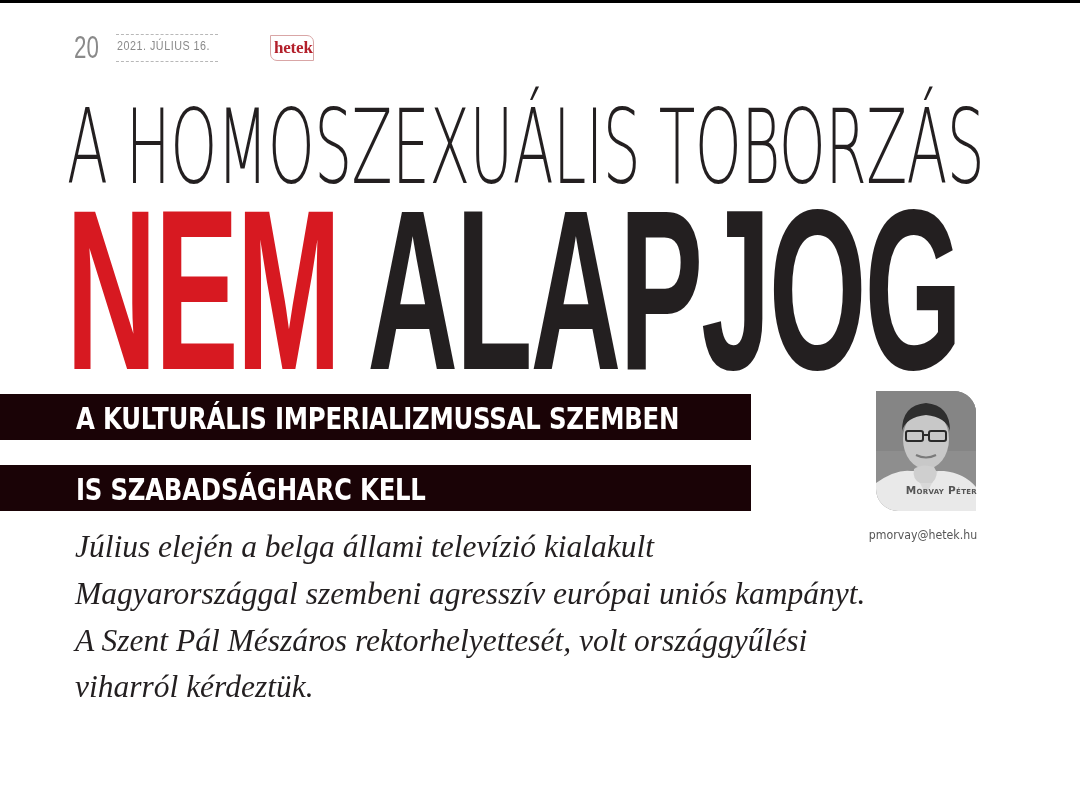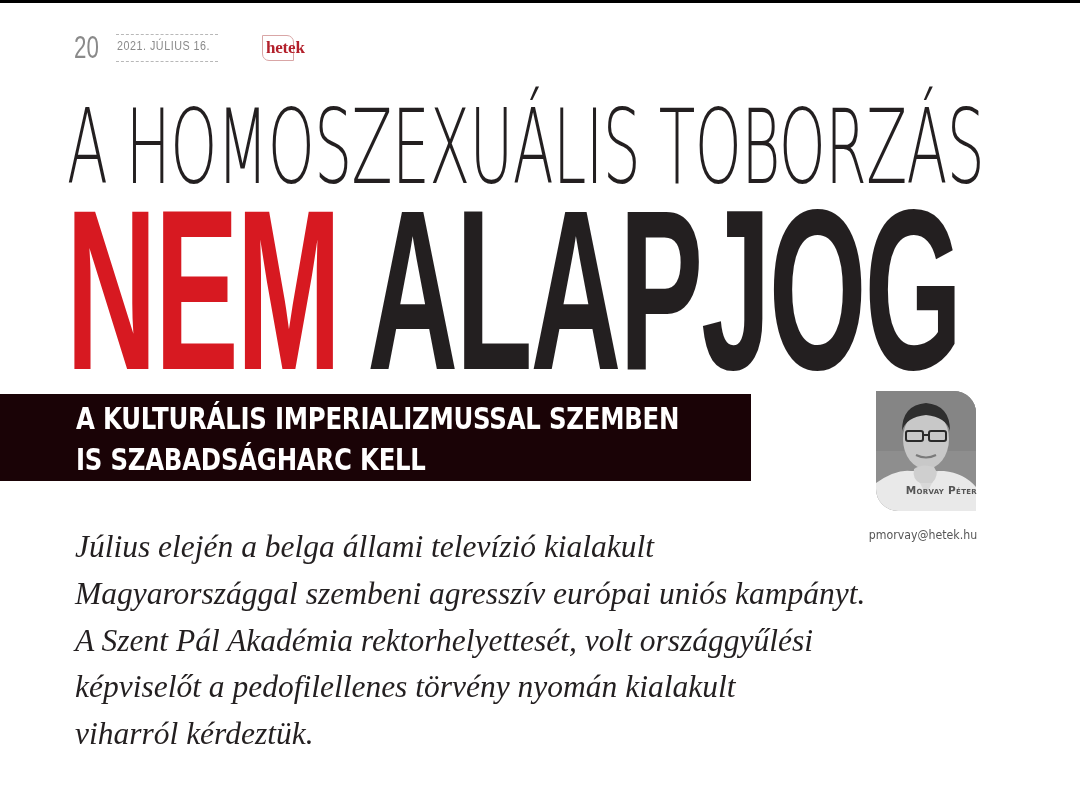--- a/index.html
+++ b/index.html
@@ -17,21 +17,21 @@
   .date {
     position: absolute; left: 116px; top: 34px; width: 102px; height: 28px;
     border-top: 1px dashed #b8b8b8; border-bottom: 1px dashed #b8b8b8;
     box-sizing: border-box;
   }
   .date span {
     position: absolute; left: 1px; top: 4px; font-size: 12.5px; color: #8a8a8a; white-space: nowrap;
     letter-spacing: 0.6px; transform: scaleX(0.86); transform-origin: left top;
   }
   .logo {
-    position: absolute; left: 262px; top: 35px; width: 32px; height: 26px; box-sizing: border-box;
+    position: absolute; left: 270px; top: 35px; width: 44px; height: 26px; box-sizing: border-box;
     border: 1px solid #d9a6a6; border-radius: 0 7px 0 7px; background: #fff;
   }
   .logo span {
     position: absolute; left: 3px; top: 2px; font-family: "Liberation Serif", serif; font-weight: bold;
     font-size: 17px; color: #b3202b; letter-spacing: -0.2px;
   }
 
   .headline-1 {
     position: absolute; left: 67px; top: 95px; white-space: nowrap;
     font-family: "DejaVu Sans", sans-serif; font-weight: 200; font-size: 104px; line-height: 104px;
@@ -48,21 +48,21 @@
 
   .kicker {
     position: absolute; left: 0; width: 751px; height: 46px; background: #1a0306;
   }
   .kicker span {
     position: absolute; left: 76px; top: 6px; color: #fff; font-weight: bold; font-size: 31px;
     white-space: nowrap; transform: scaleX(0.86); transform-origin: left top; letter-spacing: -0.3px;
     font-family: "DejaVu Sans", sans-serif;
   }
   .k1 { top: 394px; }
-  .k2 { top: 435px; }
+  .k2 { top: 465px; }
   .k1 span { transform: scaleX(0.787); }
   .k2 span { transform: scaleX(0.787); }
 
   .author-photo {
     position: absolute; left: 876px; top: 391px; width: 100px; height: 120px;
     border-radius: 0 22px 0 22px; overflow: hidden;
     background: linear-gradient(180deg, #8f8f8f 0%, #9a9a9a 40%, #c9c9c9 70%, #e6e6e6 100%);
   }
   .author-photo svg { display: block; }
   .author-name {
@@ -121,16 +121,15 @@
     <path d="M40 64 Q50 69 60 64" stroke="#7a7a7a" stroke-width="2" fill="none"></path>
     <path d="M38 78 Q46 72 58 76 Q64 84 56 92 L44 92 Q36 88 38 78 Z" fill="#cfcfcf"></path>
   </svg>
 </div>
 <div class="author-name">Morvay Péter</div>
 <div class="author-email">pmorvay@hetek.hu</div>
 
 <div class="lead">
   <div>Július elején a belga állami televízió kialakult</div>
   <div>Magyarországgal szembeni agresszív európai uniós kampányt.</div>
-  <div>A Szent Pál Akadémia rektorhelyettesét, volt országgyűlési</div>
-  <div>képviselőt a pedofilellenes törvény nyomán kialakult</div>
+  <div>A Szent Pál Mészáros rektorhelyettesét, volt országgyűlési</div>
   <div>viharról kérdeztük.</div>
 </div>
 
 </body></html>

